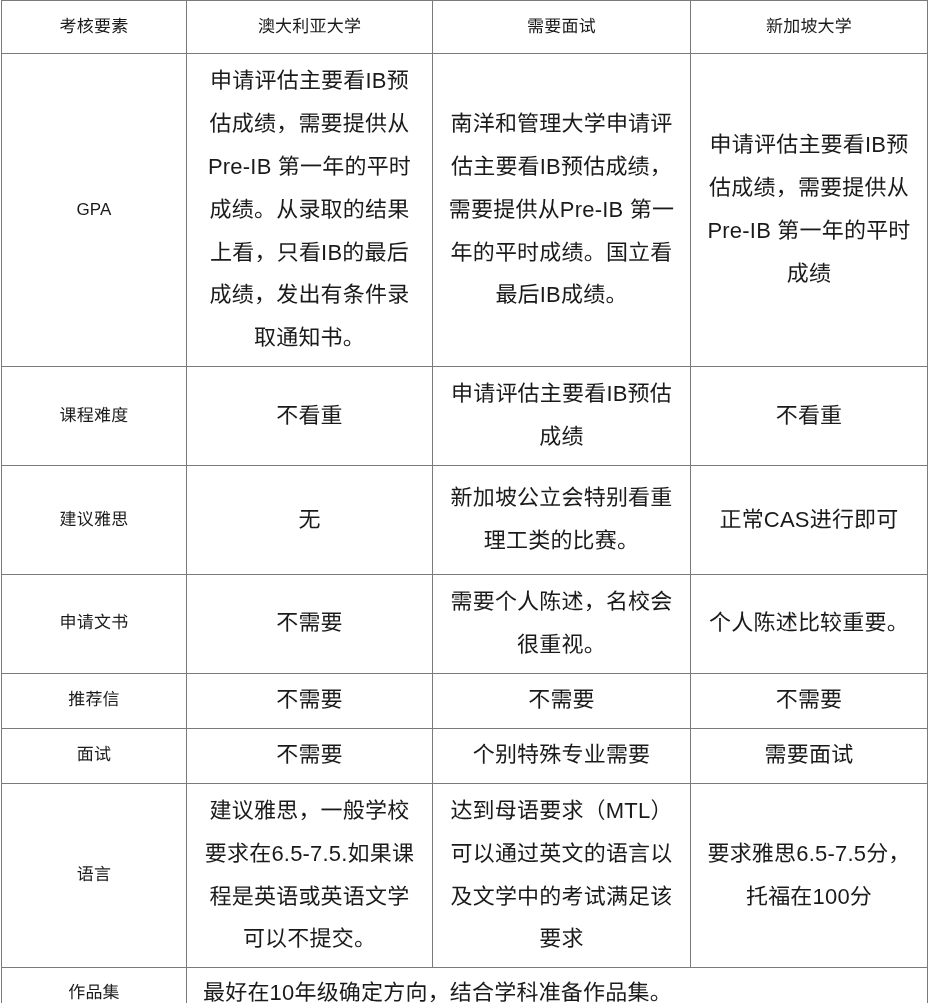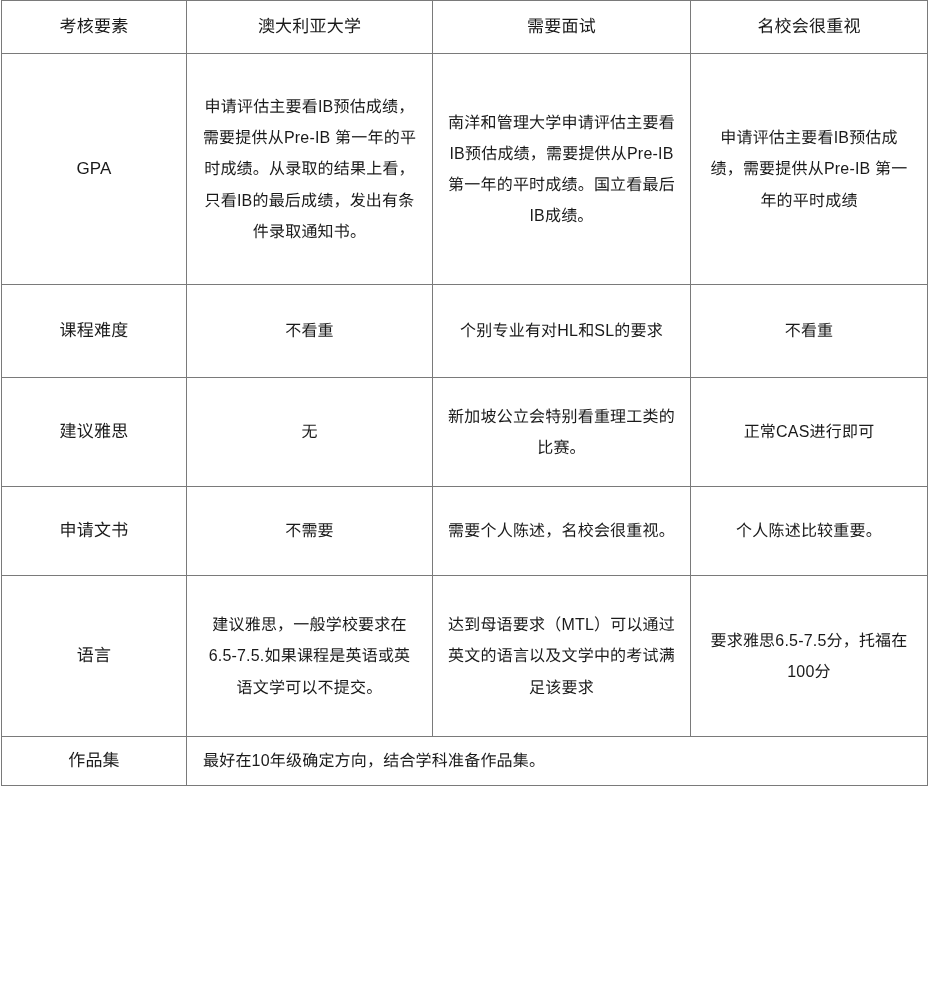--- a/index.html
+++ b/index.html
@@ -33,21 +33,21 @@
   table.compare col.c0 { width: 185px; }
   table.compare col.c1 { width: 246px; }
   table.compare col.c2 { width: 258px; }
   table.compare col.c3 { width: 237px; }
 
   table.compare td {
     border: 1px solid #7a7a7a;
     padding: 6px 14px;
     text-align: center;
     vertical-align: middle;
-    font-size: 16px;
+    font-size: 22px;
     line-height: 1.95;
     letter-spacing: 0.2px;
     word-break: break-word;
     color: #1a1a1a;
   }
 
   table.compare td.label {
     font-size: 17px;
     line-height: 1.7;
     padding-left: 6px;
@@ -85,53 +85,65 @@
       <col class="c0">
         <col class="c1">
         <col class="c2">
         <col class="c3">
     </colgroup>
     <tbody>
       <tr class="r-head">
         <td class="label">考核要素</td>
         <td class="label">澳大利亚大学</td>
         <td class="label">需要面试</td>
-        <td class="label">名校会很重视</td>
+        <td class="label">新加坡大学</td>
       </tr>
 
       <tr class="r-gpa">
         <td class="label">GPA</td>
         <td class="para">申请评估主要看IB预估成绩，需要提供从Pre-IB 第一年的平时成绩。从录取的结果上看，只看IB的最后成绩，发出有条件录取通知书。</td>
         <td class="para">南洋和管理大学申请评估主要看IB预估成绩，需要提供从Pre-IB 第一年的平时成绩。国立看最后IB成绩。</td>
         <td class="para">申请评估主要看IB预估成绩，需要提供从Pre-IB 第一年的平时成绩</td>
       </tr>
 
       <tr class="r-diff">
         <td class="label">课程难度</td>
         <td class="para">不看重</td>
-        <td class="para">个别专业有对HL和SL的要求</td>
+        <td class="para">申请评估主要看IB预估成绩</td>
         <td class="para">不看重</td>
       </tr>
 
 
       <tr class="r-eca">
         <td class="label">建议雅思</td>
         <td class="para">无</td>
         <td class="para">新加坡公立会特别看重理工类的比赛。</td>
         <td class="para">正常CAS进行即可</td>
       </tr>
 
       <tr class="r-essay">
         <td class="label">申请文书</td>
         <td class="para">不需要</td>
         <td class="para">需要个人陈述，名校会很重视。</td>
         <td class="para">个人陈述比较重要。</td>
       </tr>
 
+      <tr class="r-rec">
+        <td class="label">推荐信</td>
+        <td class="para">不需要</td>
+        <td class="para">不需要</td>
+        <td class="para">不需要</td>
+      </tr>
 
+      <tr class="r-interview">
+        <td class="label">面试</td>
+        <td class="para">不需要</td>
+        <td class="para">个别特殊专业需要</td>
+        <td class="para">需要面试</td>
+      </tr>
 
       <tr class="r-lang">
         <td class="label">语言</td>
         <td class="para">建议雅思，一般学校要求在6.5-7.5.如果课程是英语或英语文学可以不提交。</td>
         <td class="para">达到母语要求（MTL）可以通过英文的语言以及文学中的考试满足该要求</td>
         <td class="para">要求雅思6.5-7.5分，托福在100分</td>
       </tr>
 
       <tr class="r-portfolio">
         <td class="label">作品集</td>

